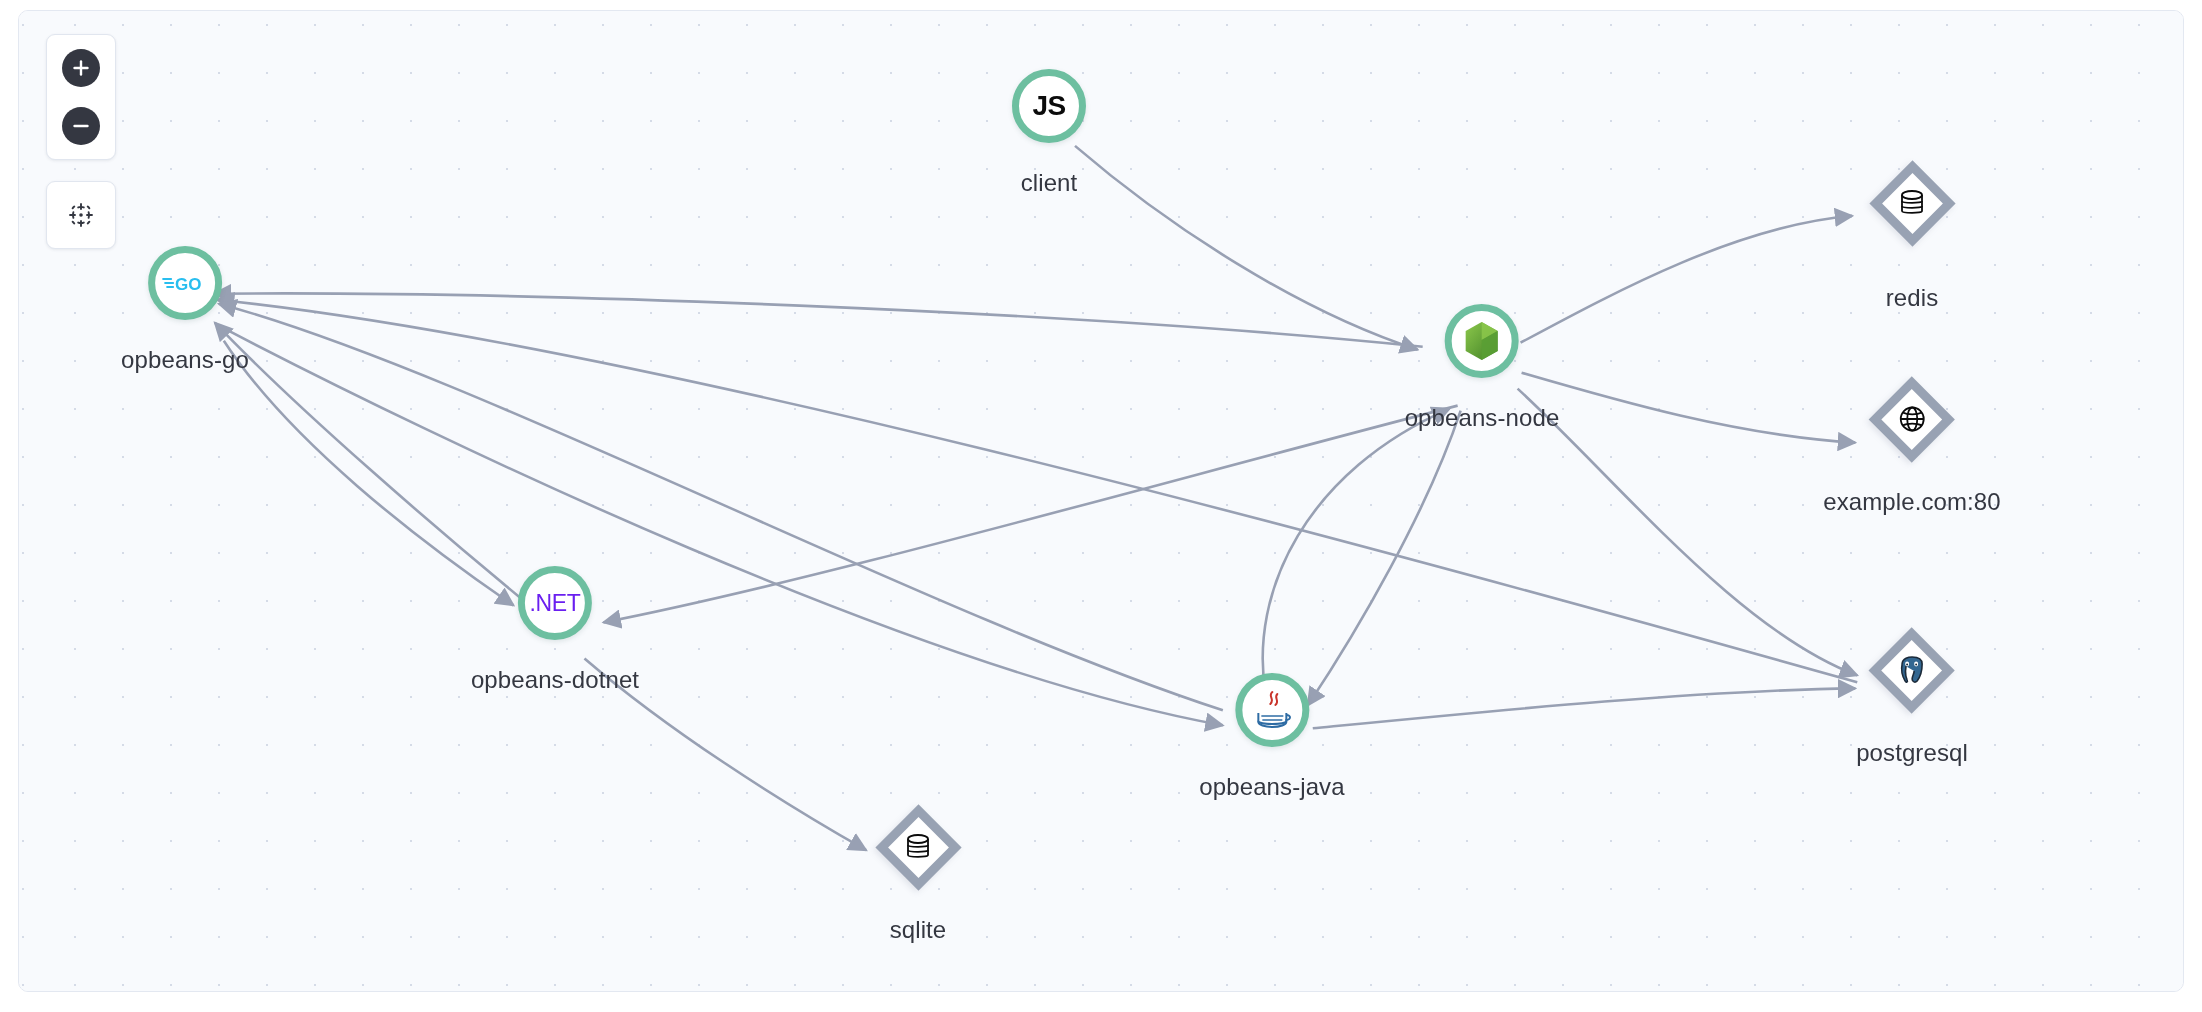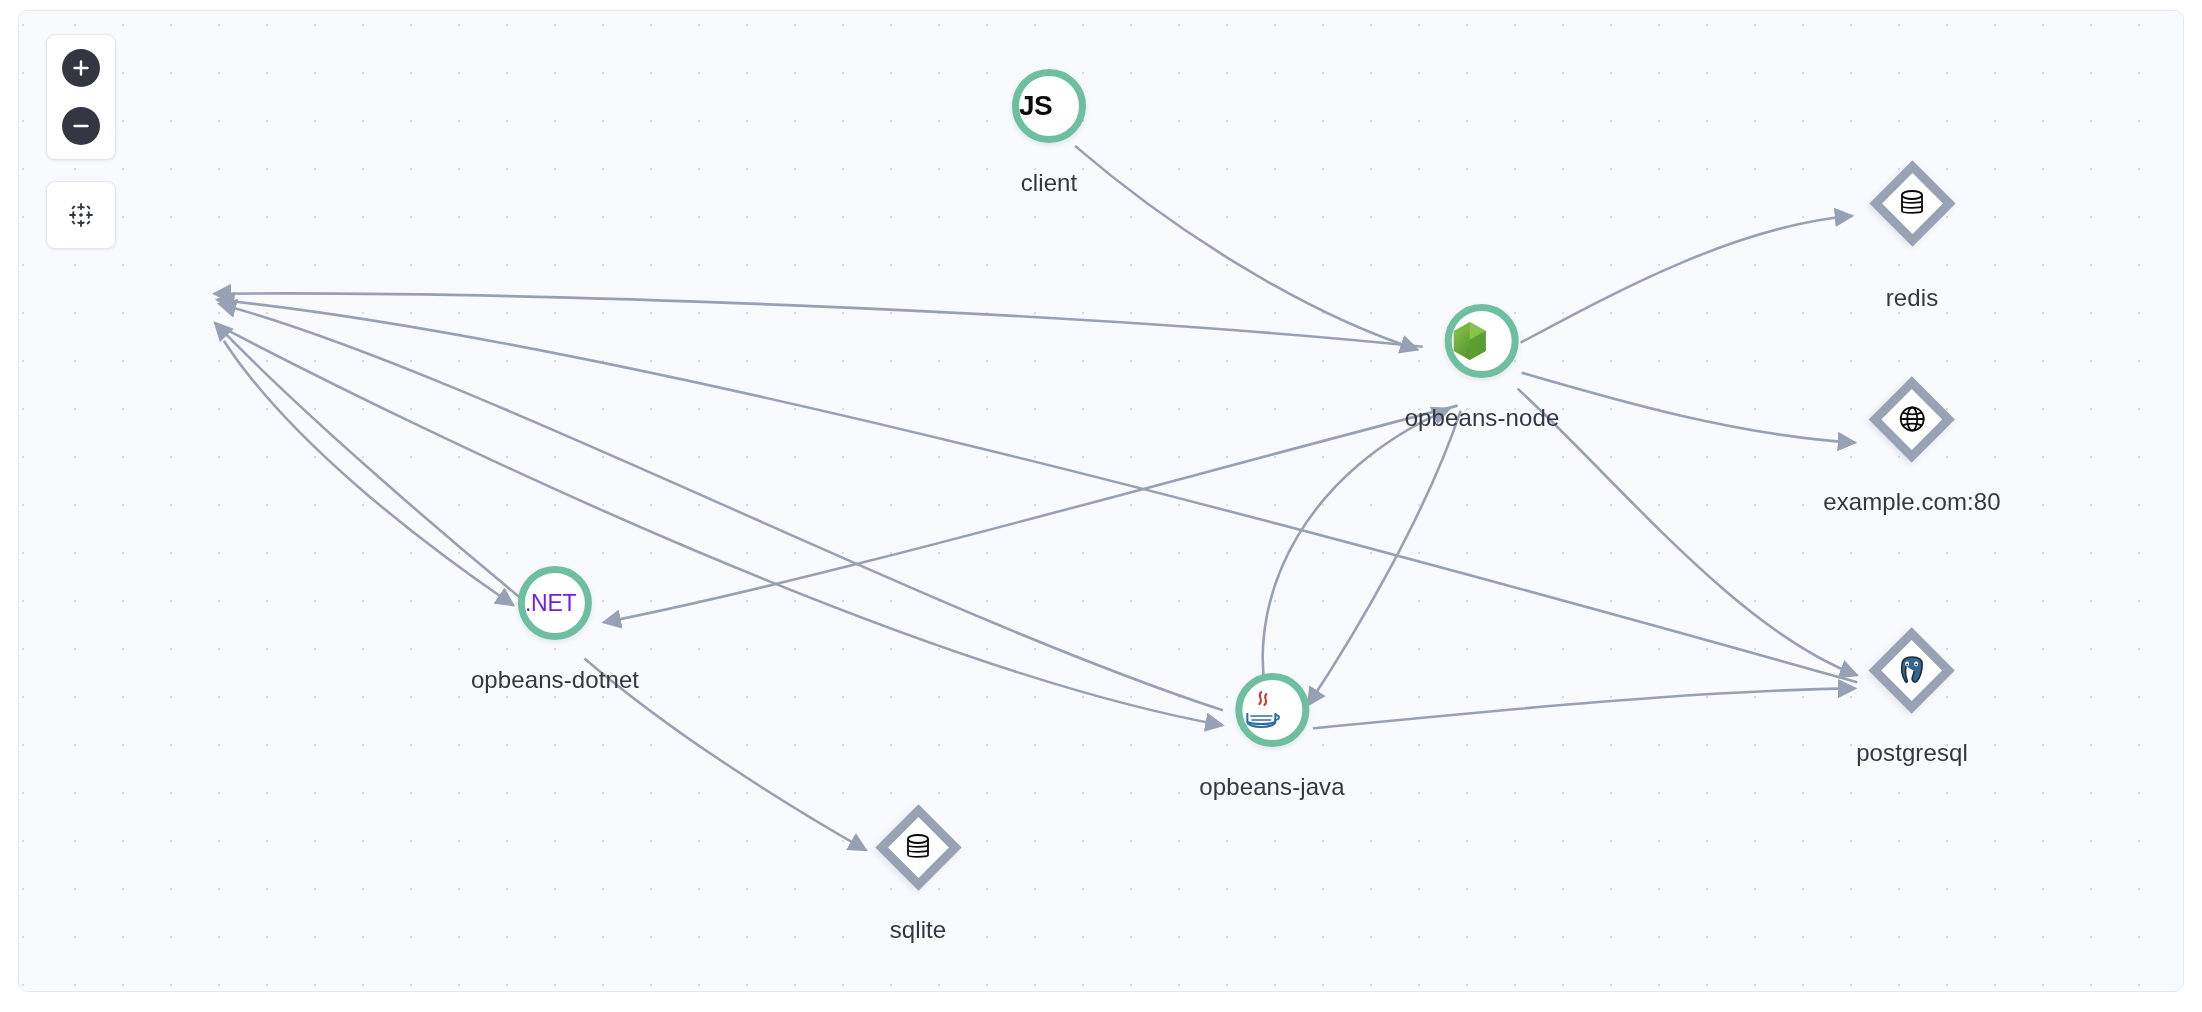--- a/index.html
+++ b/index.html
@@ -45,21 +45,21 @@
     position: absolute;
     transform: translate(-50%, -50%);
     display: flex; flex-direction: column; align-items: center;
   }
   .circle-shape {
     width: 74px; height: 74px;
     border-radius: 50%;
     background: #ffffff;
     border: 7px solid #6dbfa0;
     box-sizing: border-box;
-    display: flex; align-items: center; justify-content: flex-start;
+    display: flex; align-items: center; justify-content: center;
     box-shadow: 0 2px 5px rgba(90,120,110,0.16);
   }
   .diamond-wrap {
     width: 86px; height: 86px;
     display: flex; align-items: center; justify-content: center;
     position: relative;
   }
   .diamond-shape {
     position: absolute;
     width: 61px; height: 61px;
@@ -155,20 +155,33 @@
     </g>
   </svg>
 
   <div class="node" style="left:1030px; top:122px;">
     <div class="circle-shape">
       <span class="js-logo">JS</span>
     </div>
     <div class="node-label">client</div>
   </div>
 
+  <div class="node" style="left:166px; top:299px;">
+    <div class="circle-shape">
+      <svg width="46" height="20" viewBox="0 0 46 20">
+        <g stroke="#29beef" stroke-width="2" stroke-linecap="round">
+          <line x1="1" y1="6" x2="9" y2="6"></line>
+          <line x1="3" y1="10" x2="11" y2="10"></line>
+          <line x1="5" y1="14" x2="11" y2="14"></line>
+        </g>
+        <text x="13" y="17" font-family="Liberation Sans, sans-serif" font-size="17" font-weight="bold" fill="#29beef">GO</text>
+      </svg>
+    </div>
+    <div class="node-label">opbeans-go</div>
+  </div>
 
   <div class="node" style="left:1463px; top:357px;">
     <div class="circle-shape">
       <svg width="36" height="40" viewBox="0 0 36 40">
         <defs>
           <linearGradient id="nodeg" x1="0" y1="0" x2="1" y2="1">
             <stop offset="0%" stop-color="#8cc84b"></stop>
             <stop offset="100%" stop-color="#3f7f26"></stop>
           </linearGradient>
         </defs>

